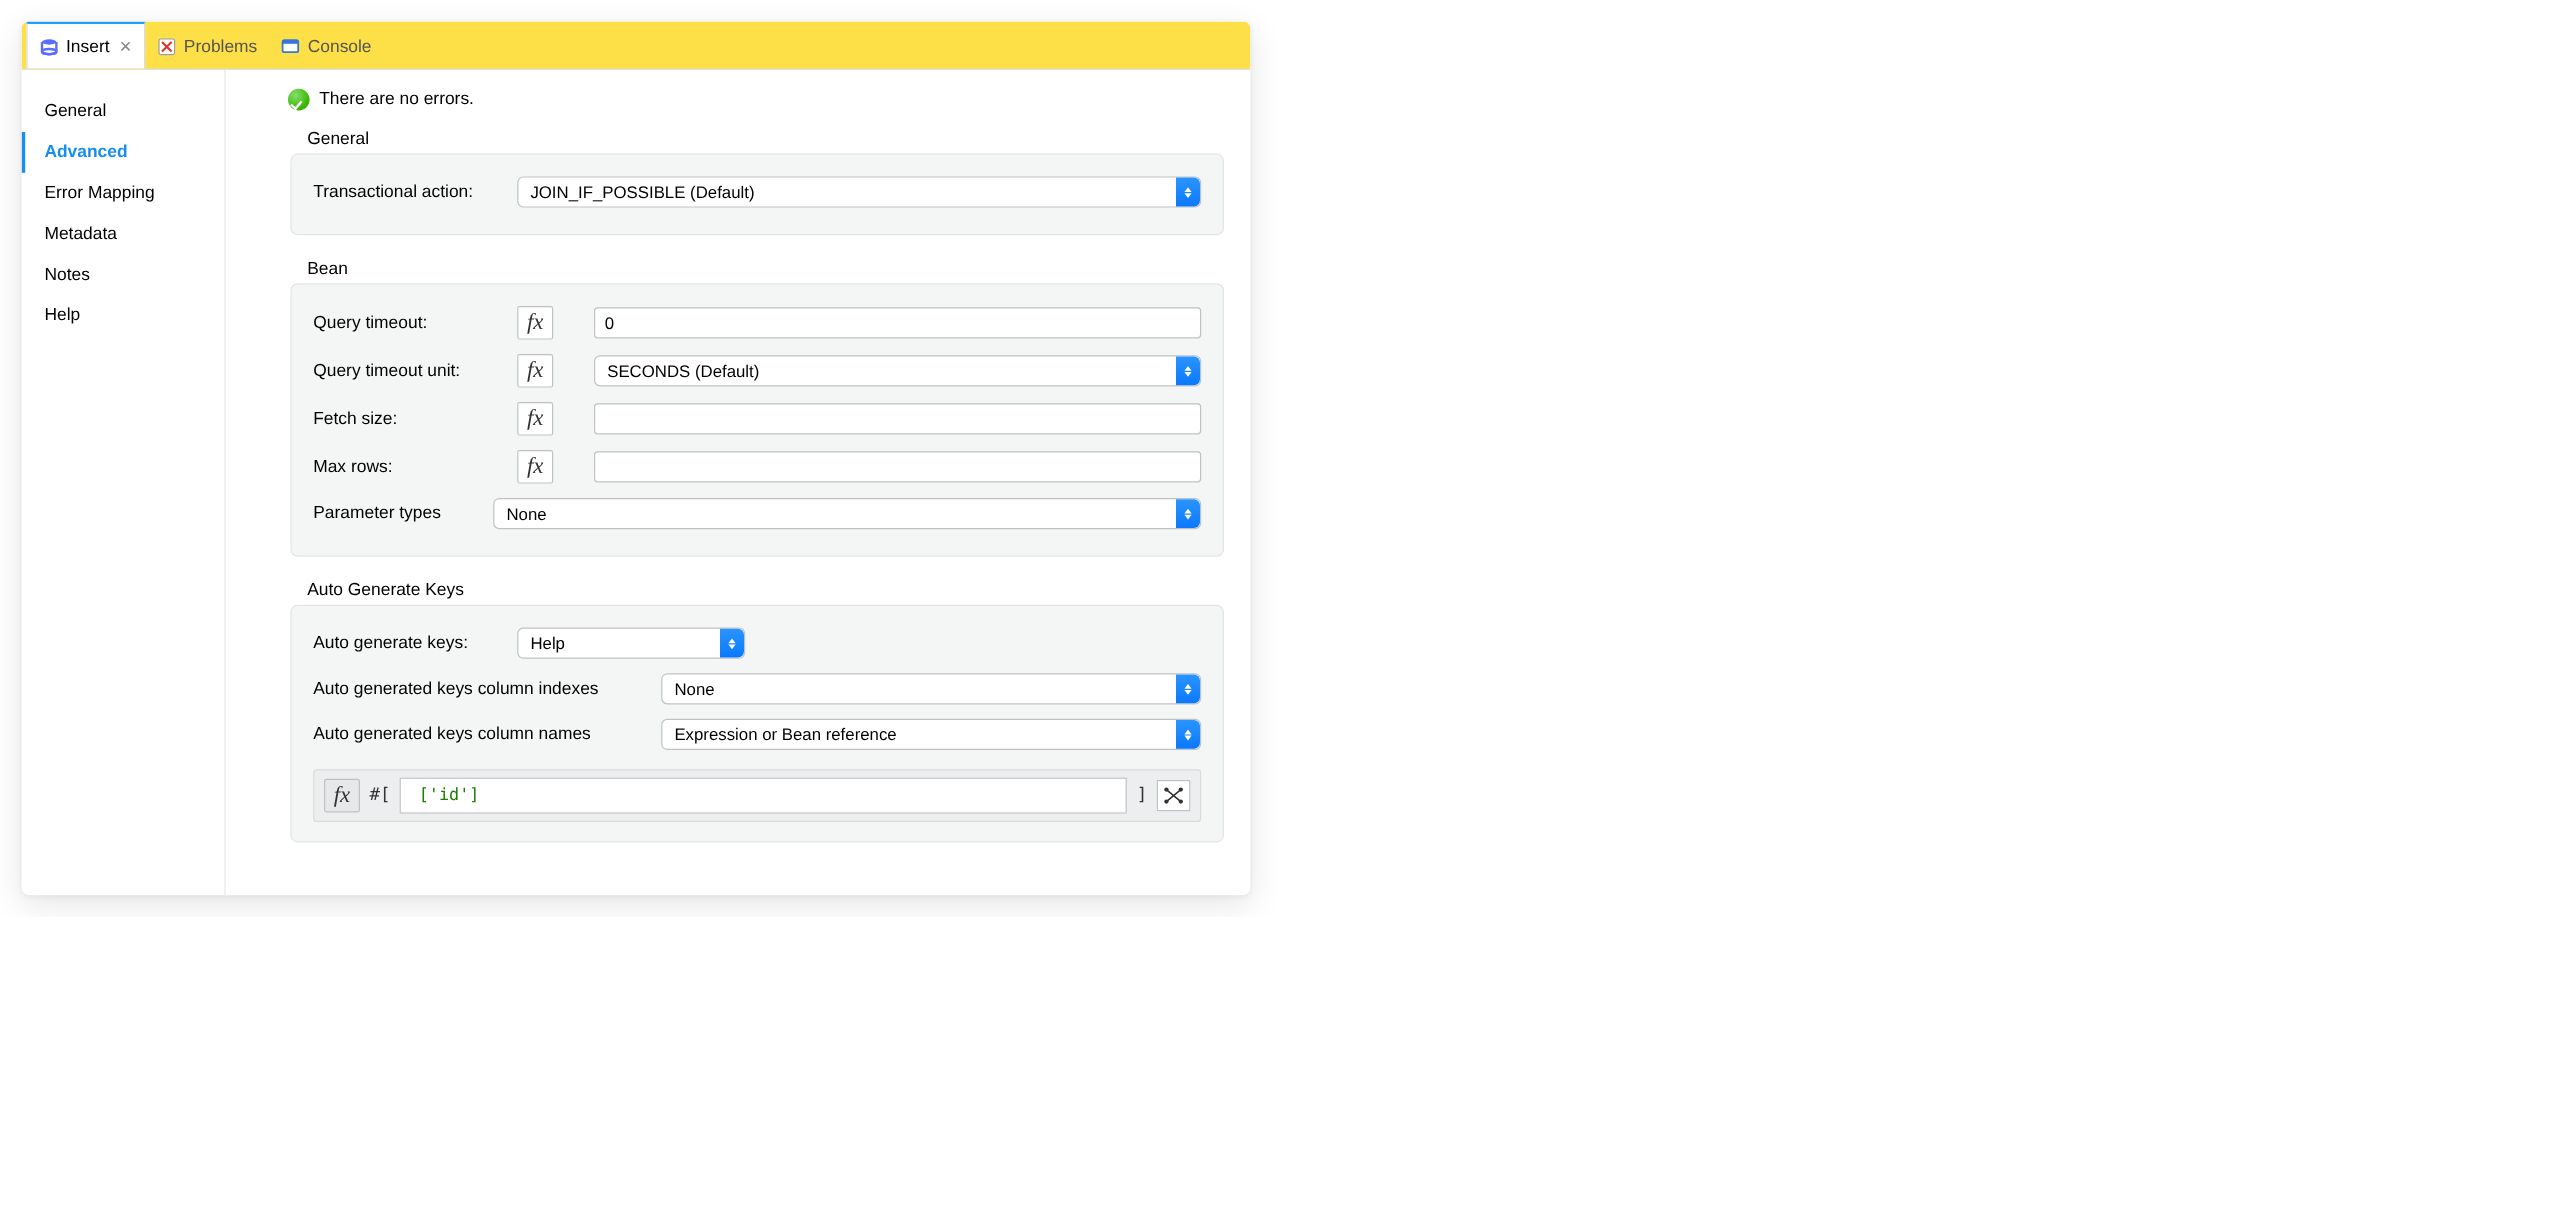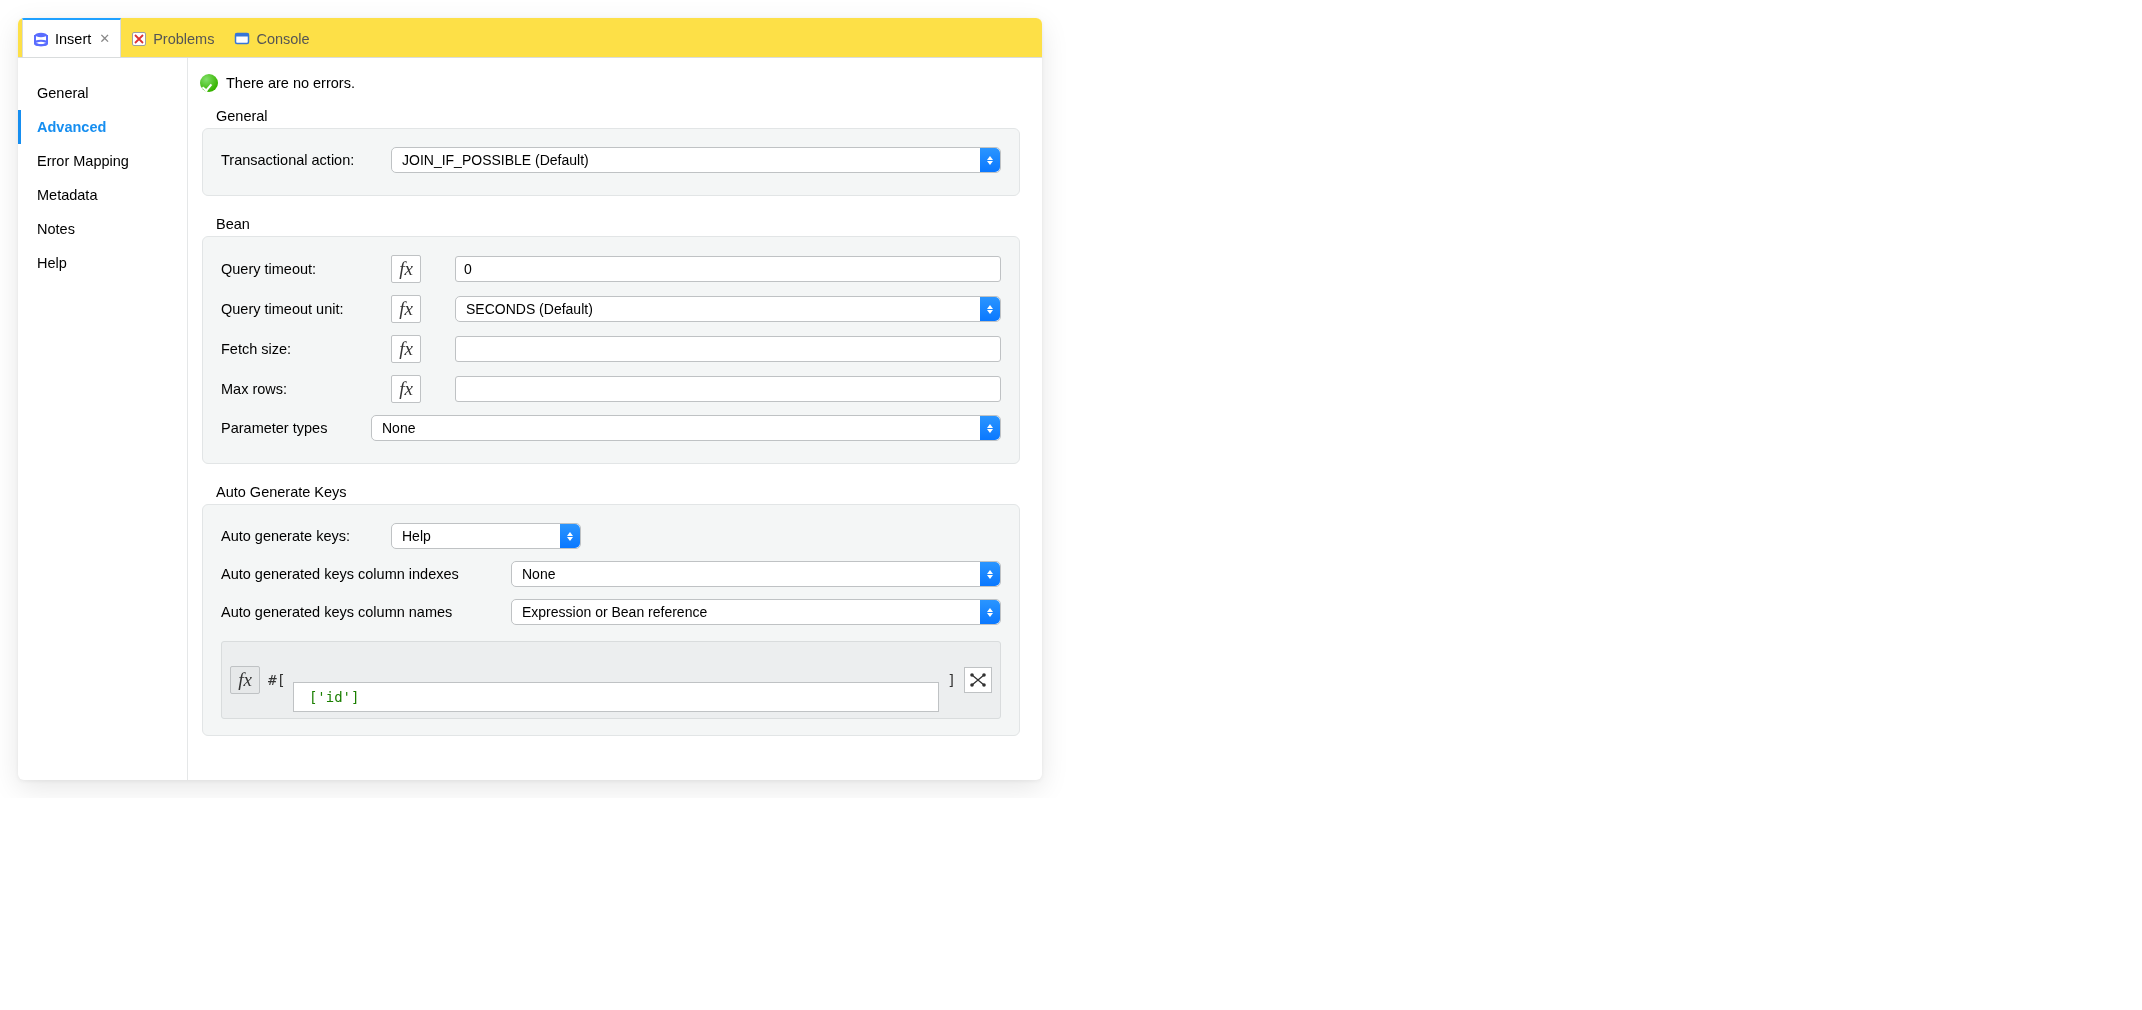--- a/index.html
+++ b/index.html
@@ -50,20 +50,21 @@
     color: #888;
     margin-left: 2px;
   }
   .tab-icon { width: 16px; height: 16px; display:flex; align-items:center; justify-content:center;}
   .tab-icon svg { width: 16px; height: 16px; }
 
   
   .body {
     display: flex;
     min-height: 660px;
+    gap: 40px;
   }
   .sidebar {
     width: 170px;
     border-right: 1px solid #e5e7e8;
     padding-top: 18px;
   }
   .side-item {
     padding: 9px 16px;
     cursor: pointer;
     color: #000;
@@ -192,21 +193,20 @@
   }
   .expr-prefix { font-family: ui-monospace,Menlo,monospace; color:#333; }
   .expr-body {
     flex:1; height:26px;
     border:1px solid #bfc2c4;
     background:#fff;
     font-family: ui-monospace,Menlo,monospace;
     font-size:14px;
     padding:14px 6px;
     color:#1a7f00;
-    margin-top:34px;
   }
   .expr-suffix { font-family: ui-monospace,Menlo,monospace; color:#333; }
   .map-btn {
     width:28px; height:26px;
     border:1px solid #bfc2c4;
     background:#fff;
     display:flex; align-items:center; justify-content:center;
     cursor:pointer;
     font-size:15px;
   }

